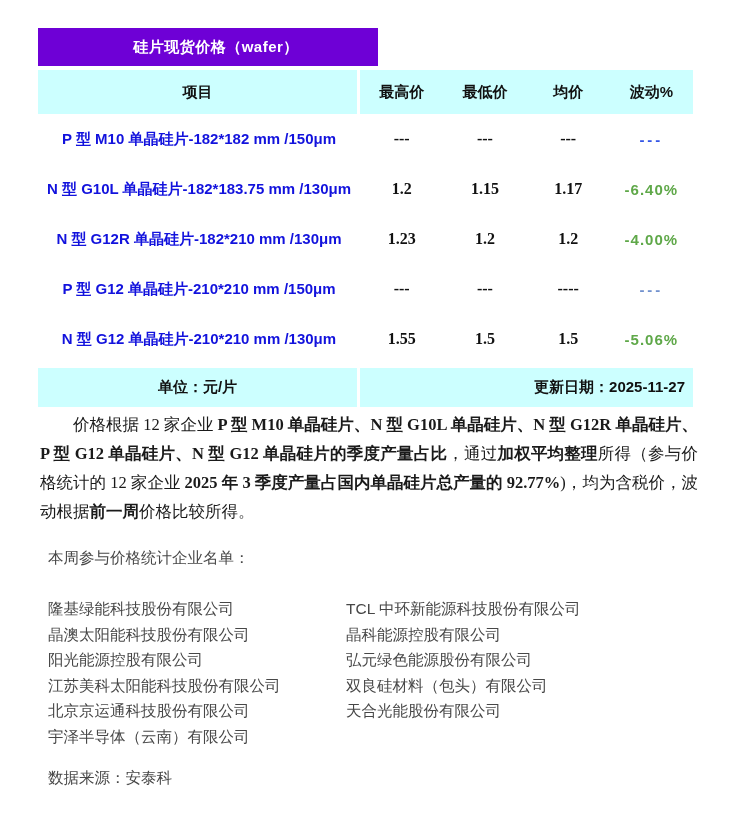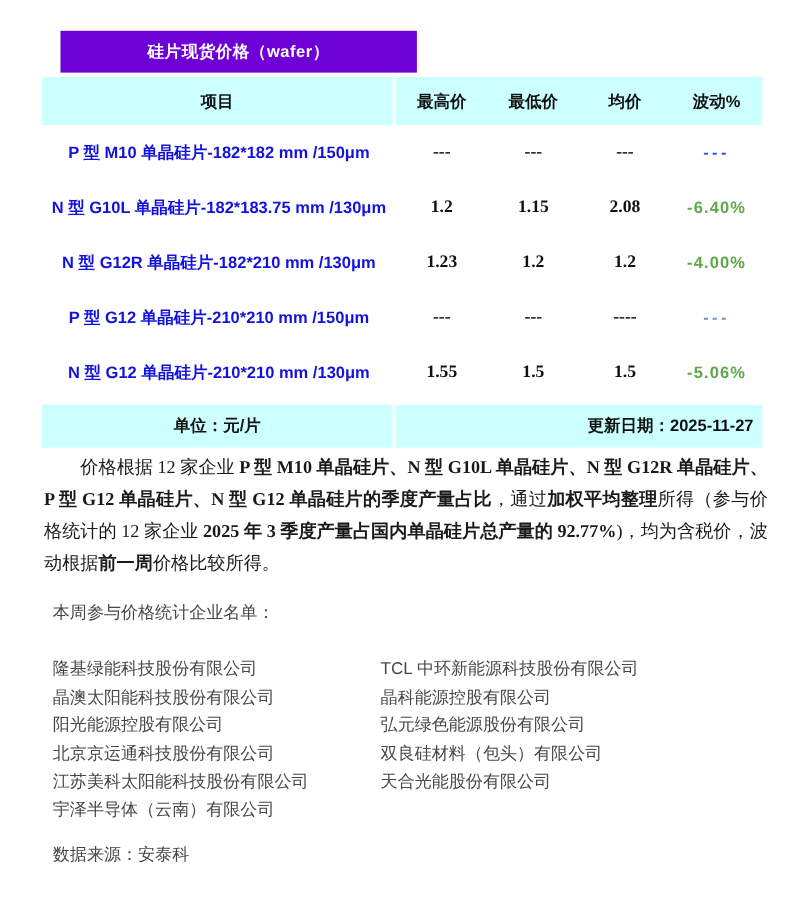--- a/index.html
+++ b/index.html
@@ -2,24 +2,24 @@
 <html style="--banner-bg: #6E00D6; --banner-text: #FFFFFF; --header-bg: #CCFFFF; --label-blue: #1212DD; --value-black: #111111; --green: #5FA849; --dash-bright: #3355E6; --dash-light: #7191CE; --note-text: #1A1A1A; --muted-text: #474747;"><head>
 <meta charset="utf-8">
 <style>
   html,body{margin:0;padding:0;background:#ffffff;}
   .page{
     position:relative;width:732px;height:835px;background:#fff;overflow:hidden;
     font-family:"Liberation Sans","DejaVu Sans",sans-serif;color:#111;
   }
   
   .banner{
-    position:absolute;left:55px;top:28px;width:324px;height:38px;
+    position:absolute;left:38px;top:28px;width:324px;height:38px;
     background:var(--banner-bg);color:var(--banner-text);
     display:flex;align-items:center;justify-content:center;
-    font-weight:bold;font-size:15px;letter-spacing:.5px;
+    font-weight:bold;font-size:15px;letter-spacing:.5px;padding-left:16px;
   }
   
   .ptable{position:absolute;left:38px;top:70px;width:655px;}
   .trow{display:grid;grid-template-columns:322px 1fr 1fr 1fr 1fr;align-items:center;}
   .thead{background:var(--header-bg);height:44px;font-weight:bold;font-size:15px;}
   .thead .cell{text-align:center;}
   .cell-item{border-right:3px solid #fff;height:100%;display:flex;align-items:center;justify-content:center;}
   .drow{height:50px;background:#fff;}
   .lbl{
     text-align:center;color:var(--label-blue);font-weight:bold;font-size:15px;
@@ -85,21 +85,21 @@
       <div class="num">---</div>
       <div class="num">---</div>
       <div class="num">---</div>
       <div class="chg chg-bright">---</div>
     </div>
 
     <div class="trow drow">
       <div class="lbl">N 型 G10L 单晶硅片-182*183.75 mm /130μm</div>
       <div class="num">1.2</div>
       <div class="num">1.15</div>
-      <div class="num">2.08</div>
+      <div class="num">1.17</div>
       <div class="chg chg-green">-6.40%</div>
     </div>
 
     <div class="trow drow">
       <div class="lbl">N 型 G12R 单晶硅片-182*210 mm /130μm</div>
       <div class="num">1.23</div>
       <div class="num">1.2</div>
       <div class="num">1.2</div>
       <div class="chg chg-green">-4.00%</div>
     </div>
@@ -127,22 +127,22 @@
   </div>
 
   <div class="content">
     <p class="intro"><span>价格根据 12 家企业 </span><span class="b">P 型 M10 单晶硅片、N 型 G10L 单晶硅片、N 型 G12R 单晶硅片、P 型 G12 单晶硅片、N 型 G12 单晶硅片的季度产量占比</span><span>，通过</span><span class="b">加权平均整理</span><span>所得（参与价格统计的 12 家企业 </span><span class="b">2025 年 3 季度产量占国内单晶硅片总产量的 92.77%</span><span>)，均为含税价，波动根据</span><span class="b">前一周</span><span>价格比较所得。</span></p>
     <p class="heading">本周参与价格统计企业名单：</p>
     <div class="companies">
       <div>
           <div>隆基绿能科技股份有限公司</div>
           <div>晶澳太阳能科技股份有限公司</div>
           <div>阳光能源控股有限公司</div>
+          <div>江苏美科太阳能科技股份有限公司</div>
           <div>北京京运通科技股份有限公司</div>
-          <div>江苏美科太阳能科技股份有限公司</div>
           <div>宇泽半导体（云南）有限公司</div>
         </div>
       <div>
           <div>TCL 中环新能源科技股份有限公司</div>
           <div>晶科能源控股有限公司</div>
           <div>弘元绿色能源股份有限公司</div>
           <div>双良硅材料（包头）有限公司</div>
           <div>天合光能股份有限公司</div>
         </div>
     </div>

